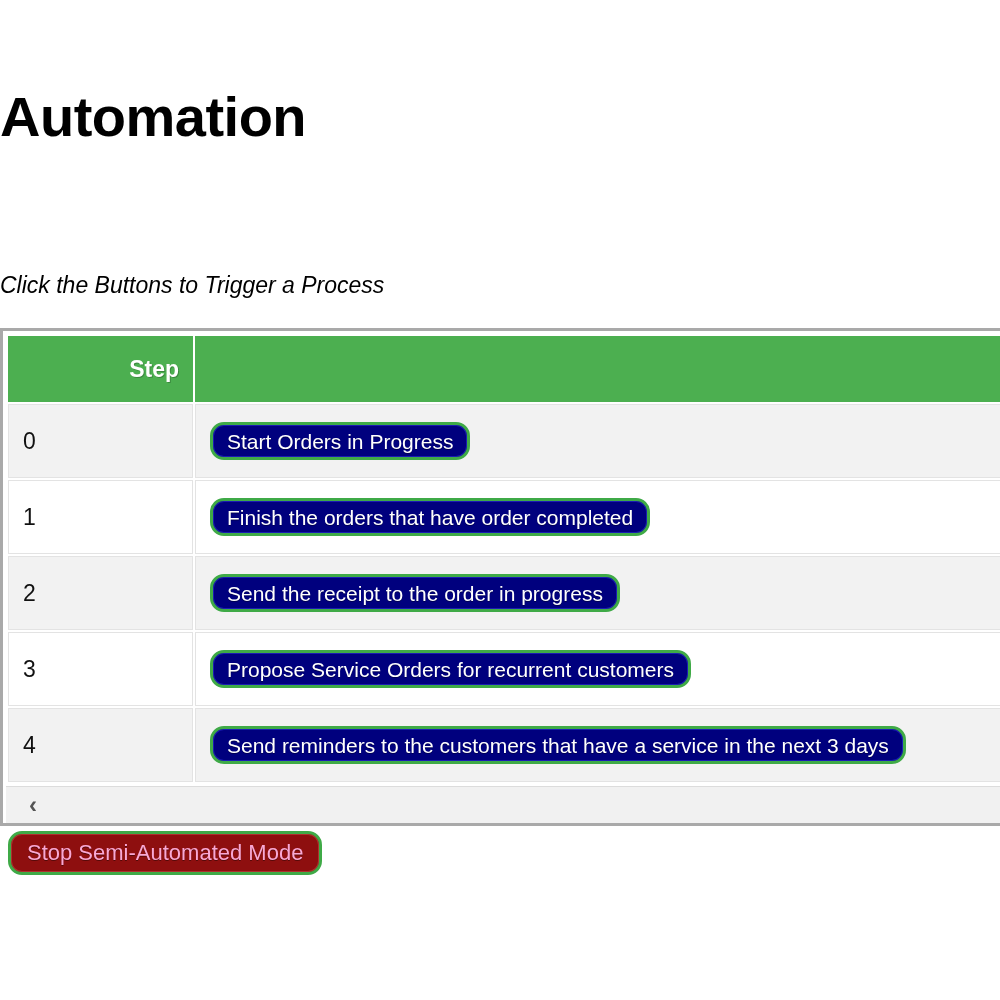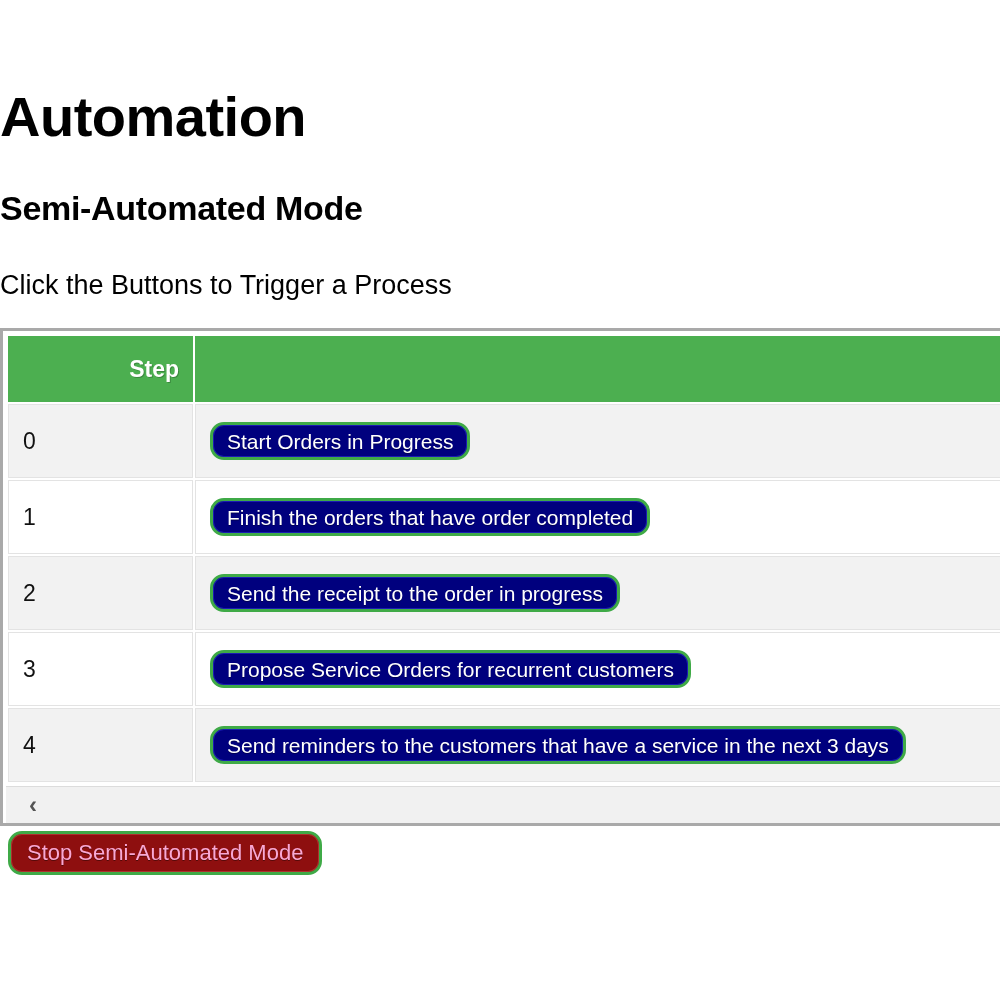--- a/index.html
+++ b/index.html
@@ -46,24 +46,25 @@
     line-height: 40px;
     font-weight: bold;
     letter-spacing: -0.3px;
     white-space: nowrap;
   }
   .subtitle {
     position: absolute;
     left: 0px;
     top: 262px;
     margin: 0;
-    font-size: 27px;
+    font-size: 23px;
     line-height: 30px;
     font-weight: normal;
     white-space: nowrap;
+    font-style: italic;
   }
 
   
   .table-wrap {
     position: absolute;
     left: 0px;
     top: 320px;
     width: 1012px;       
     height: 498px;
     box-sizing: border-box;
@@ -181,21 +182,20 @@
     text-shadow: 0 1px 0 rgba(0,0,0,0.4);
   }
 </style>
 </head>
 <body>
 
 <div class="page">
 
   <h1 class="page-title">Automation</h1>
 
-  <h2 class="section-title">Semi-Automated Mode</h2>
 
   <p class="subtitle">Click the Buttons to Trigger a Process</p>
 
   <div class="table-wrap">
     <div class="table-inner">
 
       <table class="proc-table">
         <thead>
           <tr>
             <th class="col-step">Step</th>

